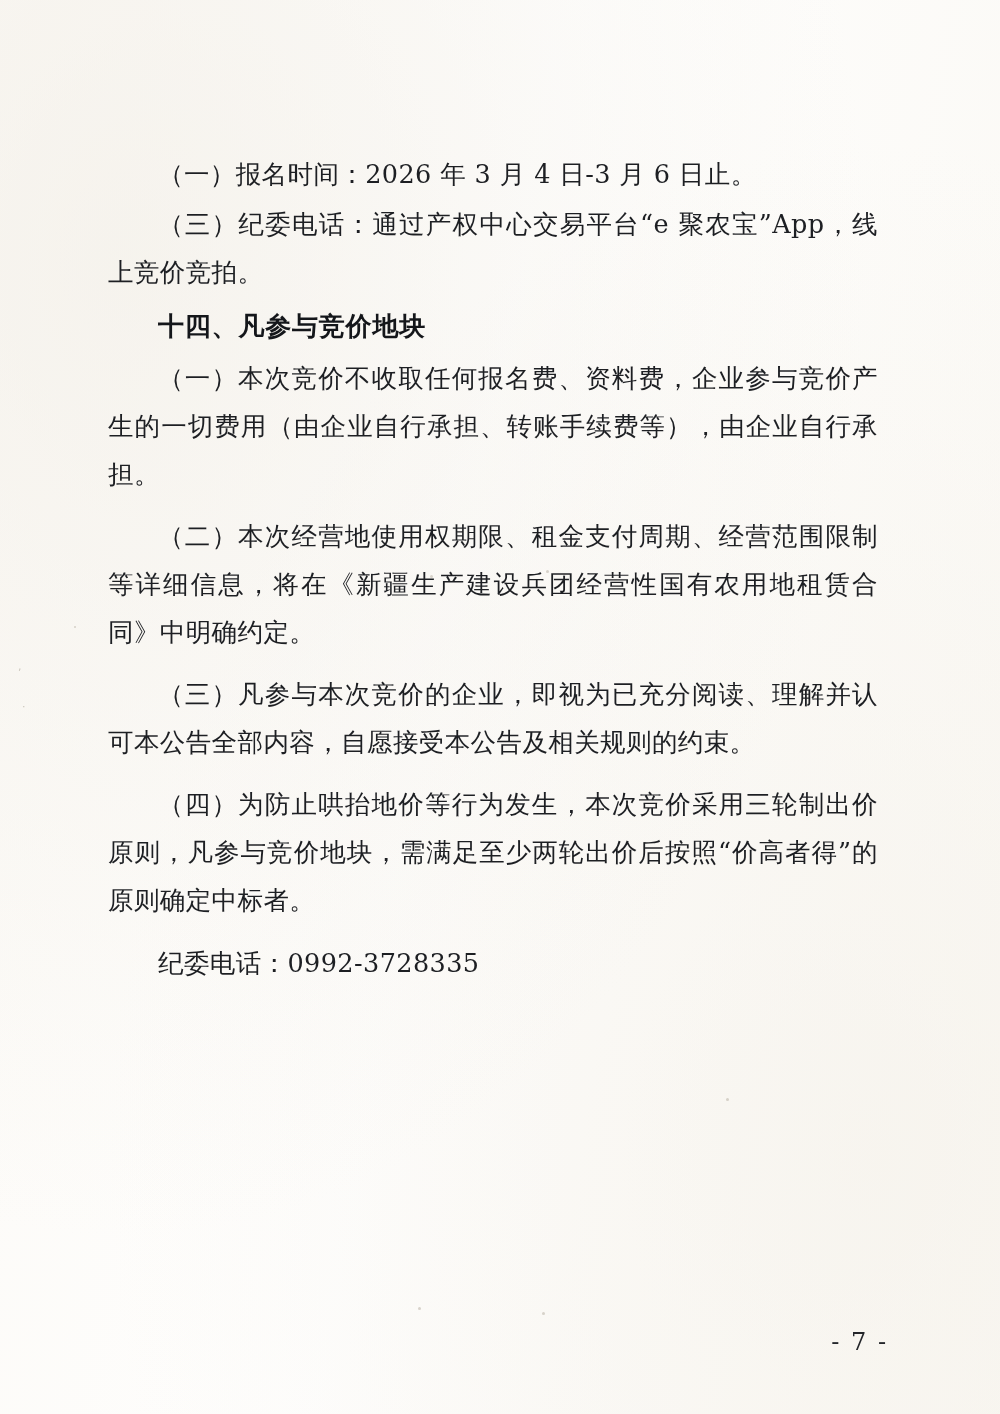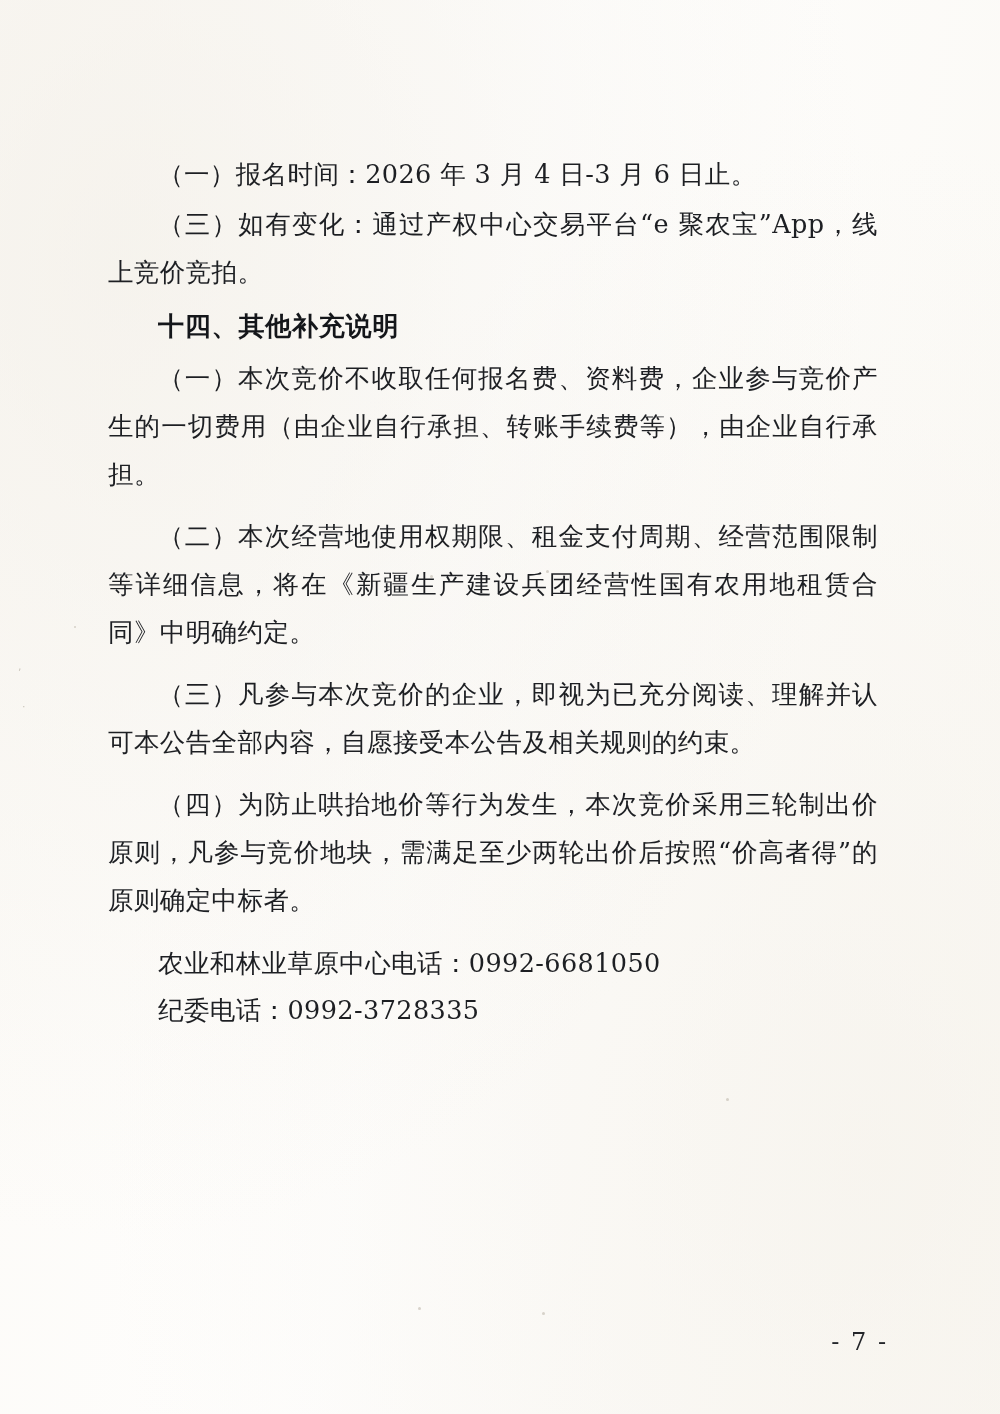--- a/index.html
+++ b/index.html
@@ -105,30 +105,29 @@
   <div class="speck" style="left:726px; top:1098px; width:3px; height:3px;"></div>
   <div class="speck" style="left:418px; top:1307px; width:3px; height:3px;"></div>
   <div class="speck" style="left:542px; top:1312px; width:3px; height:3px;"></div>
   <div class="speck" style="left:74px; top:626px; width:2px; height:2px;"></div>
   <div class="edge-mark" style="left:18px; top:660px;">,</div>
   <div class="edge-mark" style="left:22px; top:700px;">·</div>
 
   <div class="content">
 
     <p class="para indent">（一）报名时间：2026 年 3 月 4 日-3 月 6 日止。</p>
-    <p class="para indent">（三）如有变化：通过产权中心交易平台“e 聚农宝”App，线上竞价竞拍。</p>
+    <p class="para indent">（三）纪委电话：通过产权中心交易平台“e 聚农宝”App，线上竞价竞拍。</p>
 
-    <h2 class="heading">十四、其他补充说明</h2>
+    <h2 class="heading">十四、凡参与竞价地块</h2>
 
     <p class="para indent">（一）本次竞价不收取任何报名费、资料费，企业参与竞价产生的一切费用（由企业自行承担、转账手续费等），由企业自行承担。</p>
     <p class="para indent block-gap">（二）本次经营地使用权期限、租金支付周期、经营范围限制等详细信息，将在《新疆生产建设兵团经营性国有农用地租赁合同》中明确约定。</p>
     <p class="para indent block-gap">（三）凡参与本次竞价的企业，即视为已充分阅读、理解并认可本公告全部内容，自愿接受本公告及相关规则的约束。</p>
     <p class="para indent block-gap">（四）为防止哄抬地价等行为发生，本次竞价采用三轮制出价原则，凡参与竞价地块，需满足至少两轮出价后按照“价高者得”的原则确定中标者。</p>
 
     <div class="contact-group">
-      <div class="contact">农业和林业草原中心电话：0992-6681050</div>
       <div class="contact">纪委电话：0992-3728335</div>
     </div>
 
   </div>
 
   <div class="pagenum">- 7 -</div>
 </div>
 
 </body></html>

